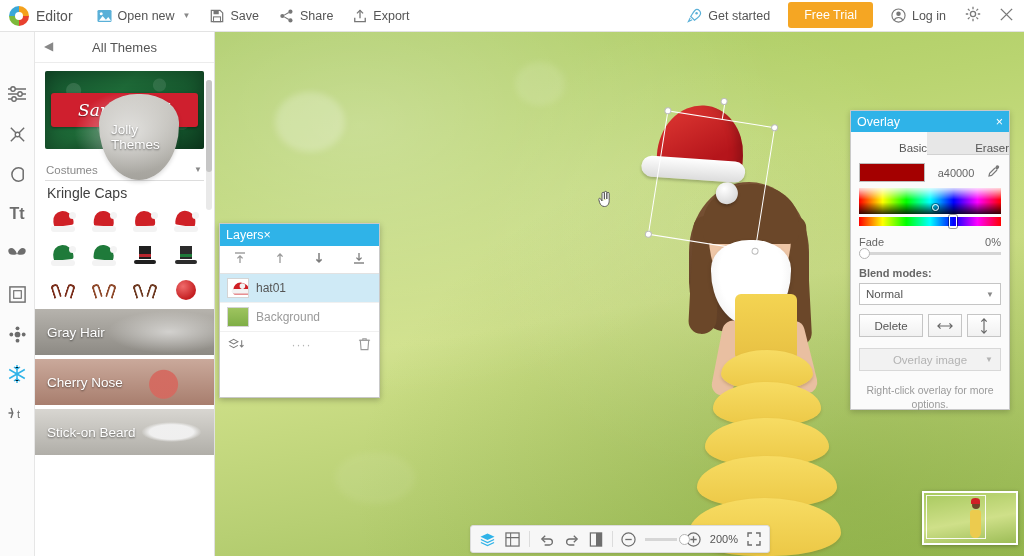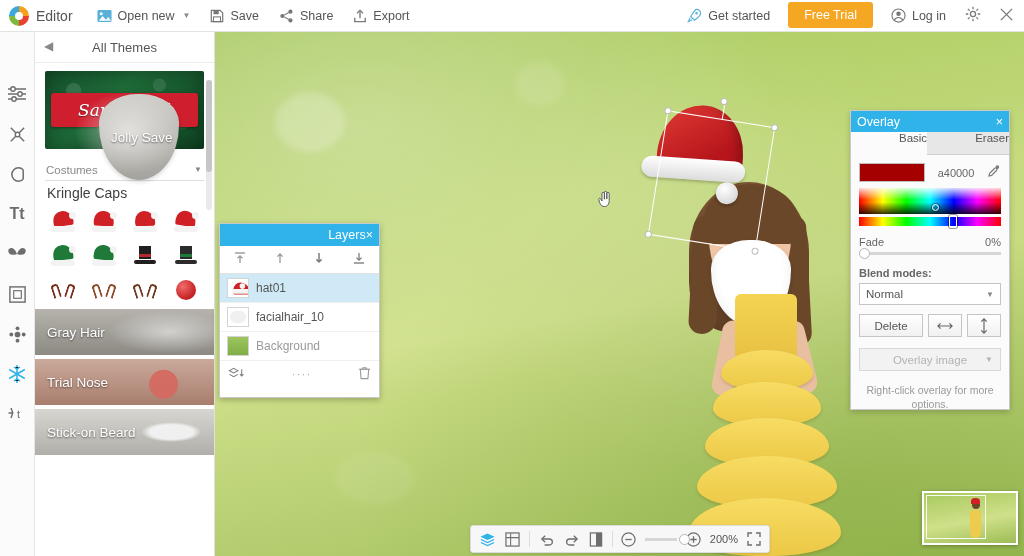--- a/index.html
+++ b/index.html
@@ -247,21 +247,21 @@
   
   .hand-cursor { position:absolute; left: 382px; top: 158px; font-size: 15px; color:#6a6a6a; }
 
   
   .layers {
     position: absolute; left: 219px; top: 223px; width: 161px; height: 175px;
     background: #fff; border: 1px solid #c9c9c9; box-shadow: 0 2px 6px rgba(0,0,0,.25);
   }
   .layers-title {
     height: 22px; background: #2fb3e8; color: #fff; display: flex; align-items: center;
-    padding: 0 6px; font-size: 12.5px; justify-content: flex-end;
+    padding: 0 6px; font-size: 12.5px; justify-content: flex-start;
   }
   .layers-toolbar {
     height: 28px; border-bottom: 1px solid #e2e2e2; display: flex; align-items: center;
     justify-content: space-around; color: #9a9a9a; font-size: 13px;
   }
   .layer-row {
     height: 29px; display: flex; align-items: center; gap: 7px; padding: 0 7px;
     border-bottom: 1px solid #f0f0f0; font-size: 12px; color: #555;
   }
   .layer-row.selected { background: #cfeaf6; }
@@ -279,21 +279,21 @@
   .overlay-panel {
     position: absolute; left: 850px; top: 110px; width: 160px; height: 300px;
     background: #fbfbfb; border: 1px solid #c9c9c9; box-shadow: 0 2px 6px rgba(0,0,0,.2);
   }
   .ov-title {
     height: 21px; background: #2fb3e8; color: #fff; display: flex; align-items: center;
     padding: 0 6px; justify-content: space-between; font-size: 12.5px;
   }
   .ov-tabs { display: flex; height: 23px; }
   .ov-tab {
-    flex: 1; display: flex; align-items: flex-start; justify-content: center;
+    flex: 1; display: flex; align-items: flex-end; justify-content: center;
     font-size: 11.5px; color: #555; background: #e7e7e7; border-bottom: 1px solid #d2d2d2; padding-left: 48px;
   }
   .ov-tab.active { background: #fbfbfb; border-bottom: 1px solid transparent; }
   .ov-body { padding: 8px; }
   .color-row { display: flex; align-items: center; gap: 10px; }
   .swatch { width: 66px; height: 19px; background: #a40000; border: 1px solid #bdbdbd; }
   .hexval { font-size: 11px; color: #666; flex: 1; text-align: center; }
   .eyedrop { color: #7a7a7a; font-size: 12px; }
   .spectrum {
     margin-top: 6px; height: 26px; position: relative;
@@ -621,25 +621,25 @@
       <div class="cell">
           <div class="rednose"></div>
         </div>
     </div>
 
     <div class="strip gray">
       <span class="strip-label">Gray Hair</span>
       <div class="strip-art" style="background:radial-gradient(ellipse at 60% 50%, rgba(255,255,255,.55), transparent 65%);"></div>
     </div>
     <div class="strip nose">
-      <span class="strip-label">Trial Nose</span>
+      <span class="strip-label">Cherry Nose</span>
       <div class="strip-art" style="background:radial-gradient(circle at 55% 55%, #d46a60 0 14px, transparent 15px);"></div>
     </div>
     <div class="strip beard">
-      <span class="strip-label">Jolly Save</span>
+      <span class="strip-label">Jolly Themes</span>
       <div class="strip-art" style="background:radial-gradient(ellipse at 55% 45%, rgba(255,255,255,.6), transparent 62%);"></div>
     </div>
     <div class="strip stick">
       <span class="strip-label">Stick-on Beard</span>
       <div class="strip-art" style="background:radial-gradient(ellipse at 62% 50%, #f2f2f2 0 22px, transparent 30px);"></div>
     </div>
 
     <div class="scroll-track">
       <div class="scroll-thumb"></div>
     </div>
@@ -728,26 +728,20 @@
       <div class="layer-thumb">
         <div class="santa-hat" style="width:18px;height:15px;transform:scale(.8)">
             <div class="body"></div>
             <div class="brim"></div>
             <div class="pom"></div>
           </div>
       </div>
       <span>hat01</span>
     </div>
     <div class="layer-row">
-      <div class="layer-thumb">
-        <div style="width:16px;height:12px;background:#f0f0f0;border-radius:8px 8px 9px 9px;"></div>
-      </div>
-      <span>facialhair_10</span>
-    </div>
-    <div class="layer-row">
       <div class="layer-thumb thumb-bg"></div>
       <span style="color:#9a9a9a">Background</span>
     </div>
 
     <div class="layers-foot">
       <span>
         <svg width="17" height="14" viewBox="0 0 18 14">
             <path d="M1.5 4.5L6 2l4.5 2.5L6 7z" fill="none" stroke="#7d7d7d" stroke-width="1.1"></path>
             <path d="M1.5 8.5L6 11l4.5-2.5" fill="none" stroke="#7d7d7d" stroke-width="1.1"></path>
             <path d="M14.5 3v7M12.6 8.2l1.9 1.9 1.9-1.9" fill="none" stroke="#7d7d7d" stroke-width="1.1"></path>

